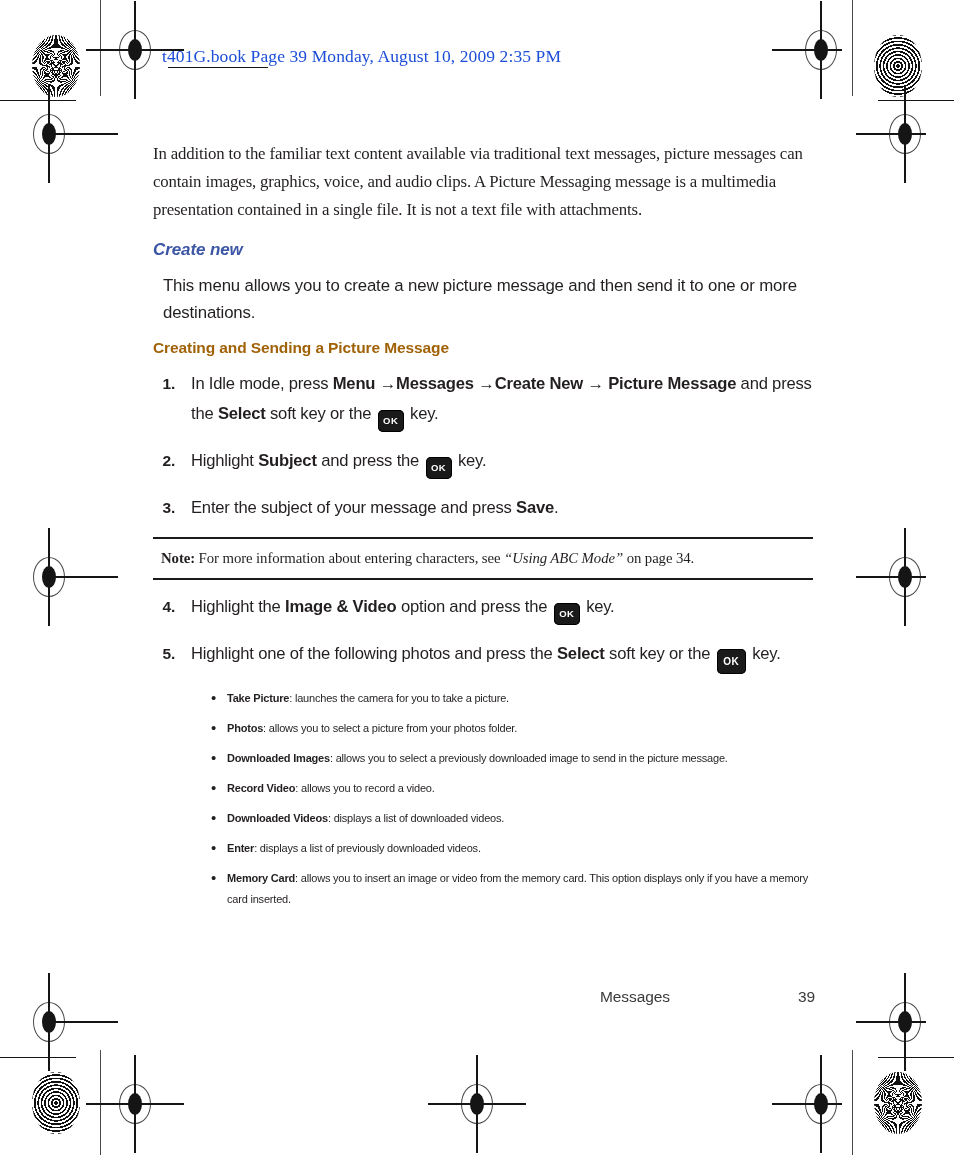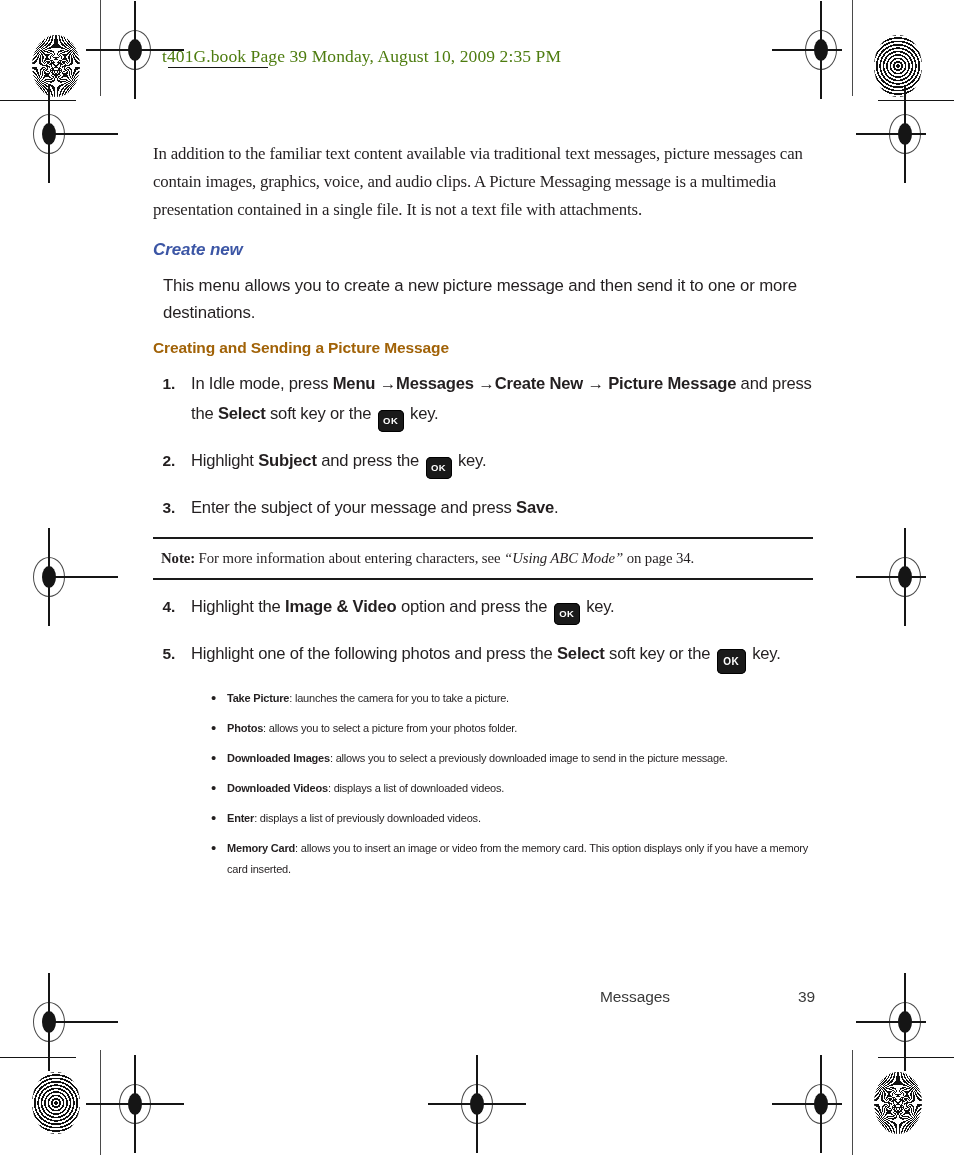--- a/index.html
+++ b/index.html
@@ -100,21 +100,21 @@
     width: 100px;
     height: 1.3px;
     background: #151515;
   }
   .header-text {
     position: absolute;
     left: 162px;
     top: 46px;
     font-family: "Liberation Serif", serif;
     font-size: 17.5px;
-    color: #4d7c0f;
+    color: #1d4ed8;
     white-space: nowrap;
     letter-spacing: 0.1px;
   }
 
   
   .content {
     position: absolute;
     left: 153px;
     top: 140px;
     width: 660px;
@@ -385,20 +385,21 @@
       <div class="step">
         <div class="num">5.</div>
         <div class="body"><span>Highlight one of the following photos and press the </span><b>Select</b><span> soft key or the </span><span class="okkey big">OK</span><span> key.</span></div>
       </div>
     </div>
 
   <ul class="bullets" id="bullet-list">
       <li class="bullet"><b>Take Picture</b><span>: launches the camera for you to take a picture.</span></li>
       <li class="bullet"><b>Photos</b><span>: allows you to select a picture from your photos folder.</span></li>
       <li class="bullet"><b>Downloaded Images</b><span>: allows you to select a previously downloaded image to send in the picture message.</span></li>
+      <li class="bullet"><b>Record Video</b><span>: allows you to record a video.</span></li>
       <li class="bullet"><b>Downloaded Videos</b><span>: displays a list of downloaded videos.</span></li>
       <li class="bullet"><b>Enter</b><span>: displays a list of previously downloaded videos.</span></li>
       <li class="bullet"><b>Memory Card</b><span>: allows you to insert an image or video from the memory card. This option displays only if you have a memory card inserted.</span></li>
     </ul>
 </div>
 
 <div class="footer">
   <span>Messages</span>
   <span>39</span>
 </div>

